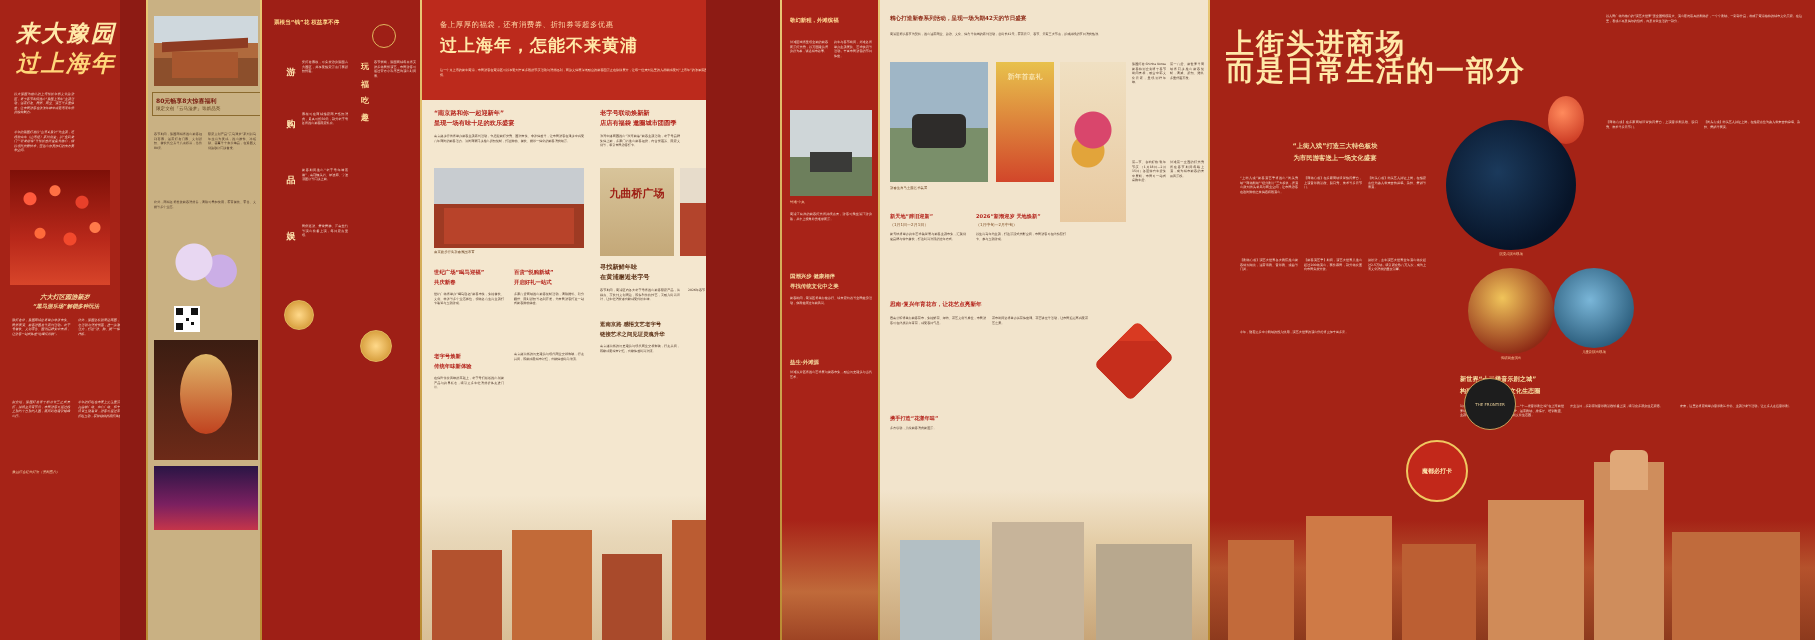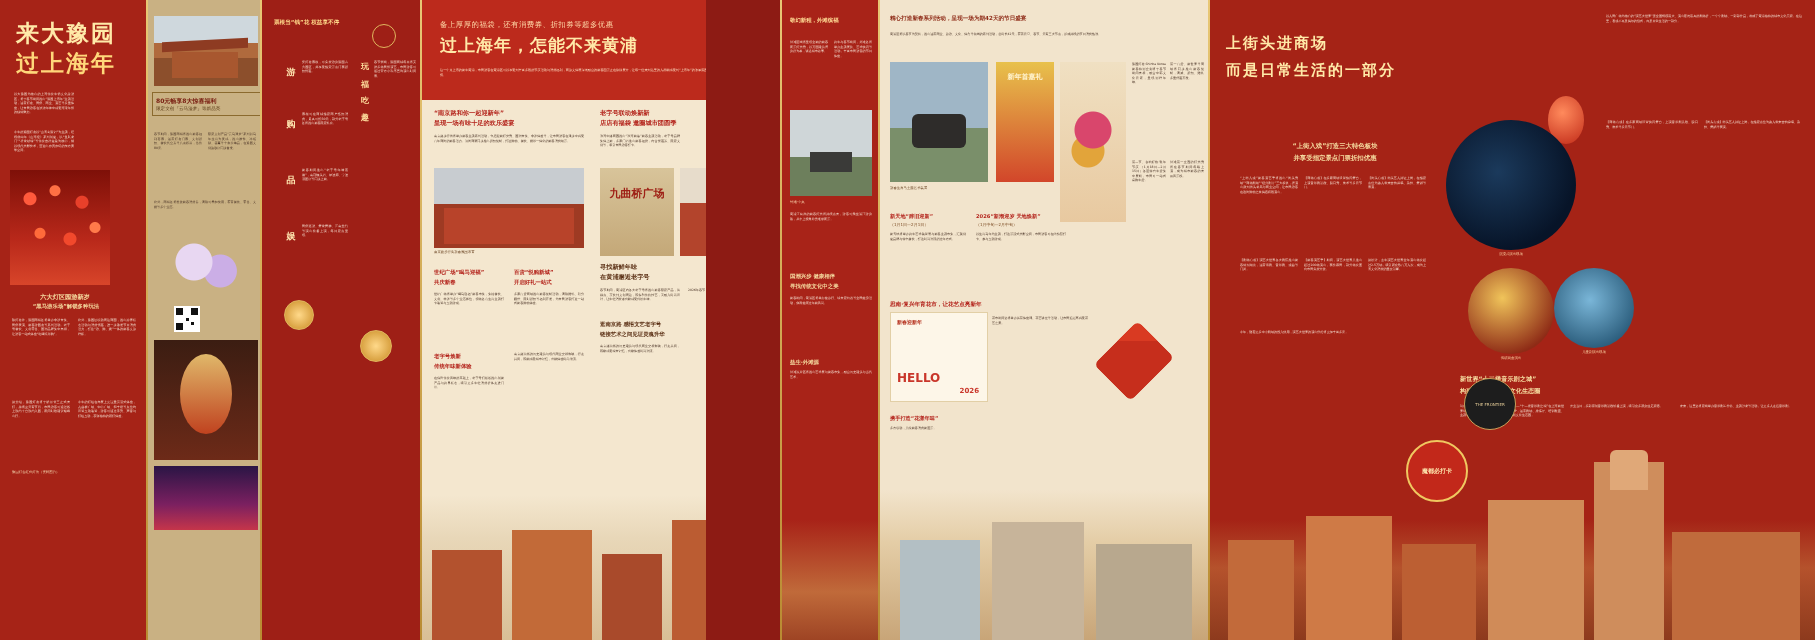--- a/index.html
+++ b/index.html
@@ -8,36 +8,36 @@
 
   
   .col{position:absolute;top:0;bottom:0;overflow:hidden;}
   .tiny{font-size:3.1px;line-height:4.6px;color:#f3ded0;text-align:justify;}
   .tinyd{font-size:3.1px;line-height:4.6px;color:#4a3326;text-align:justify;}
   .vtext{writing-mode:vertical-rl;text-orientation:upright;}
   .imgbox{position:absolute;overflow:hidden;}
   .cap{font-size:3.4px;line-height:5px;}
 
   
-  .p1{left:0;width:148px;background:#a62317;}
+  .p1{left:0;width:120px;background:#a62317;font-style:italic;}
   .p2{left:148px;width:114px;background:#c9b183;}
   .p3{left:262px;width:160px;background:#9e1f16;}
   .p4{left:422px;width:284px;background:#f4e7cf;}
   .p5{left:782px;width:98px;background:#a82318;}
   .p6{left:880px;width:330px;background:#f2e4cc;}
   .p7{left:1210px;width:605px;background:#a52316;}
 
   .goldline{position:absolute;width:2px;top:0;bottom:0;background:linear-gradient(180deg,#e8c775,#b98b32);}
 
   
   .t1{position:absolute;left:16px;top:18px;font-size:23px;line-height:30px;font-weight:bold;color:#ffe9a8;letter-spacing:2px;}
   .t1 .l2{color:#ffd77a;}
   .t4{position:absolute;left:18px;top:38px;font-size:17px;font-weight:bold;color:#b71f17;letter-spacing:1px;}
   .t4sub{position:absolute;left:18px;top:20px;font-size:7.4px;color:#8a3b1b;letter-spacing:.5px;}
-  .t7{position:absolute;left:16px;top:30px;font-size:15px;line-height:27px;font-weight:bold;color:#ffe9a8;letter-spacing:2px;}
+  .t7{position:absolute;left:16px;top:30px;font-size:28px;line-height:27px;font-weight:bold;color:#ffe9a8;letter-spacing:2px;}
 
   .headline{font-size:6.2px;font-weight:bold;line-height:9px;}
   .headline.red{color:#b3221a;}
   .headline.gold{color:#f6dca0;}
   .headline.dark{color:#5a2f14;}
   .lantern{position:absolute;border-radius:50%;}
 
   .circimg{position:absolute;border-radius:50%;overflow:hidden;}
 
   .qr{position:absolute;background:#fff;}
@@ -226,41 +226,36 @@
     <div class="headline red" style="position:absolute;left:96px;top:212px;width:90px;font-size:5.2px;">2026“新潮迎岁 天地焕新”</div>
     <div style="position:absolute;left:96px;top:222px;width:90px;font-size:4px;color:#7b4a22;">（1月中旬—2月中旬）</div>
     <div class="tinyd" style="position:absolute;left:96px;top:232px;width:90px;">以生肖马年为主题，打造沉浸式光影空间，市民游客可在此拍照打卡、参与互动游戏。</div>
 
     <div class="imgbox" style="left:10px;top:62px;width:98px;height:120px;background:linear-gradient(180deg,#9fb6c6 0 55%,#7a8f6a 55% 100%);">
       <div style="position:absolute;left:22px;top:52px;width:54px;height:34px;background:#2e2c2a;border-radius:6px;"></div>
     </div>
     <div class="cap" style="position:absolute;left:10px;top:186px;width:98px;color:#6b4524;">新春生肖马主题艺术装置</div>
 
     <div class="imgbox" style="left:116px;top:62px;width:58px;height:120px;background:linear-gradient(180deg,#e8c14c,#d2462a);">
-      <div style="position:absolute;left:4px;top:10px;width:50px;text-align:center;font-size:7px;font-weight:bold;color:#fff4d0;">新年首嘉礼</div>
+      <div style="position:absolute;left:4px;top:10px;width:50px;text-align:center;font-size:7px;font-weight:normal;color:#fff4d0;">新年首嘉礼</div>
     </div>
 
     <div class="imgbox" style="left:180px;top:62px;width:66px;height:160px;background:linear-gradient(180deg,#f0e0c2,#e8c9a0);">
       <div style="position:absolute;left:8px;top:40px;width:50px;height:70px;background:radial-gradient(circle at 50% 40%,#d9466c 18px,transparent 19px),radial-gradient(circle at 40% 70%,#e2a43a 16px,transparent 17px);"></div>
     </div>
 
     <div class="tinyd" style="position:absolute;left:252px;top:62px;width:34px;">豫园灯会 Shinha Korea 新春特别企划将于春节期间亮相，融合中韩文化元素，呈现别样年味。</div>
     <div class="tinyd" style="position:absolute;left:290px;top:62px;width:34px;">第一百货、新世界等商场将同步推出新春促销，满减、折扣、赠礼多重优惠齐发。</div>
     <div class="tinyd" style="position:absolute;left:252px;top:160px;width:34px;">第二节、各地好物·数年节庆 （1月18日—2月15日）各区特色年货集中展销，市民可一站式采购年货。</div>
     <div class="tinyd" style="position:absolute;left:290px;top:160px;width:34px;">外滩第一立面的灯光秀将在春节期间每晚上演，成为城市新春的亮丽风景线。</div>
 
     <div class="headline red" style="position:absolute;left:10px;top:300px;width:200px;font-size:5.6px;">思南·复兴年育花市，让花艺点亮新年</div>
     <div class="tinyd" style="position:absolute;left:10px;top:316px;width:96px;">思南公馆将举办新春花市，集结鲜花、绿植、花艺文创等摊位，市民游客可在此挑选年宵花，感受春日气息。</div>
     <div class="tinyd" style="position:absolute;left:112px;top:316px;width:96px;">花市期间还将举办插花体验课、花艺讲座等活动，让市民近距离感受花艺之美。</div>
 
-    <div class="whitecard" style="left:10px;top:312px;width:96px;height:88px;background:#fdf6e8;">
-      <div style="position:absolute;left:6px;top:6px;font-size:5px;color:#b5311e;font-weight:bold;">新春迎新年</div>
-      <div style="position:absolute;left:6px;bottom:16px;font-size:12px;font-weight:bold;color:#c9362a;">HELLO</div>
-      <div style="position:absolute;right:8px;bottom:6px;font-size:7px;font-weight:bold;color:#c9362a;">2026</div>
-    </div>
 
     <div class="headline red" style="position:absolute;left:10px;top:414px;width:120px;font-size:5.2px;">携手打造“花漾年味”</div>
     <div class="tinyd" style="position:absolute;left:10px;top:426px;width:120px;">多方联动，共绘新春消费新图景。</div>
 
     <div style="position:absolute;left:228px;top:330px;width:52px;height:62px;background:
       linear-gradient(135deg,#d93a22 25%,transparent 25%) ,#c62e1c;transform:rotate(45deg);border-radius:6px;"></div>
 
     <div style="position:absolute;left:0;right:0;bottom:0;height:150px;background:linear-gradient(180deg,rgba(242,228,204,0),#e4cda6 35%,#c8a578);">
       <div style="position:absolute;left:20px;bottom:0;width:80px;height:100px;background:#b3bfc4;"></div>
       <div style="position:absolute;left:112px;bottom:0;width:92px;height:118px;background:#c7b49a;"></div>
@@ -271,21 +266,21 @@
   <div class="col p7">
     <div class="t7">
       <div>上街头进商场</div>
       <div>而是日常生活的一部分</div>
     </div>
     <div class="tiny" style="position:absolute;left:396px;top:14px;width:196px;">以人民广场为核心的“演艺大世界”是全国规模最大、演出密度最高的剧场群，一个个剧场、一部部作品，构成了黄浦独特的城市文化景观。在这里，看戏不再是偶尔的仪式，而是日常生活的一部分。</div>
 
     <div class="lantern" style="left:338px;top:96px;width:36px;height:48px;background:radial-gradient(circle at 40% 35%,#ff8a5c,#c12a18);"></div>
 
     <div class="headline gold" style="position:absolute;left:30px;top:142px;width:190px;font-size:6.4px;text-align:center;">“上街入戏”打造三大特色板块</div>
-    <div class="headline gold" style="position:absolute;left:30px;top:154px;width:190px;font-size:6.4px;text-align:center;">并享受指定景点门票折扣优惠</div>
+    <div class="headline gold" style="position:absolute;left:30px;top:154px;width:190px;font-size:6.4px;text-align:center;">为市民游客送上一场文化盛宴</div>
 
     <div class="tiny" style="position:absolute;left:30px;top:176px;width:58px;">“上街入戏”新春演艺季将推出“街头秀场”“商场剧场”“经典剧目”三大板块，把演出搬到街头巷尾与商业空间，让市民游客在逛街购物之余偶遇精彩演出。</div>
     <div class="tiny" style="position:absolute;left:94px;top:176px;width:58px;">【商场有戏】在多家商场设置快闪舞台，上演音乐剧选段、脱口秀、魔术等多元节目。</div>
     <div class="tiny" style="position:absolute;left:158px;top:176px;width:58px;">【街头有戏】街头艺人持证上岗，在指定点位为路人带来吉他弹唱、杂技、舞蹈等表演。</div>
     <div class="tiny" style="position:absolute;left:30px;top:258px;width:58px;">【剧场有戏】演艺大世界各大剧院推出新春特别场次，涵盖话剧、音乐剧、戏曲等门类。</div>
     <div class="tiny" style="position:absolute;left:94px;top:258px;width:58px;">【新春演艺季】期间，演艺大世界共推出超过200场演出，票价亲民，部分场次面向市民免费开放。</div>
     <div class="tiny" style="position:absolute;left:158px;top:258px;width:58px;">据统计，去年演艺大世界全年演出场次超过2.5万场，吸引观众数百万人次，成为上海文化消费的重要引擎。</div>
     <div class="tiny" style="position:absolute;left:30px;top:330px;width:186px;">今年，随着更多中小剧场的投入使用，演艺大世界的演出供给将更加丰富多元。</div>
 
     <div class="circimg" style="left:236px;top:120px;width:130px;height:130px;background:radial-gradient(circle at 40% 40%,#1b3a5c,#071428 70%);"></div>

